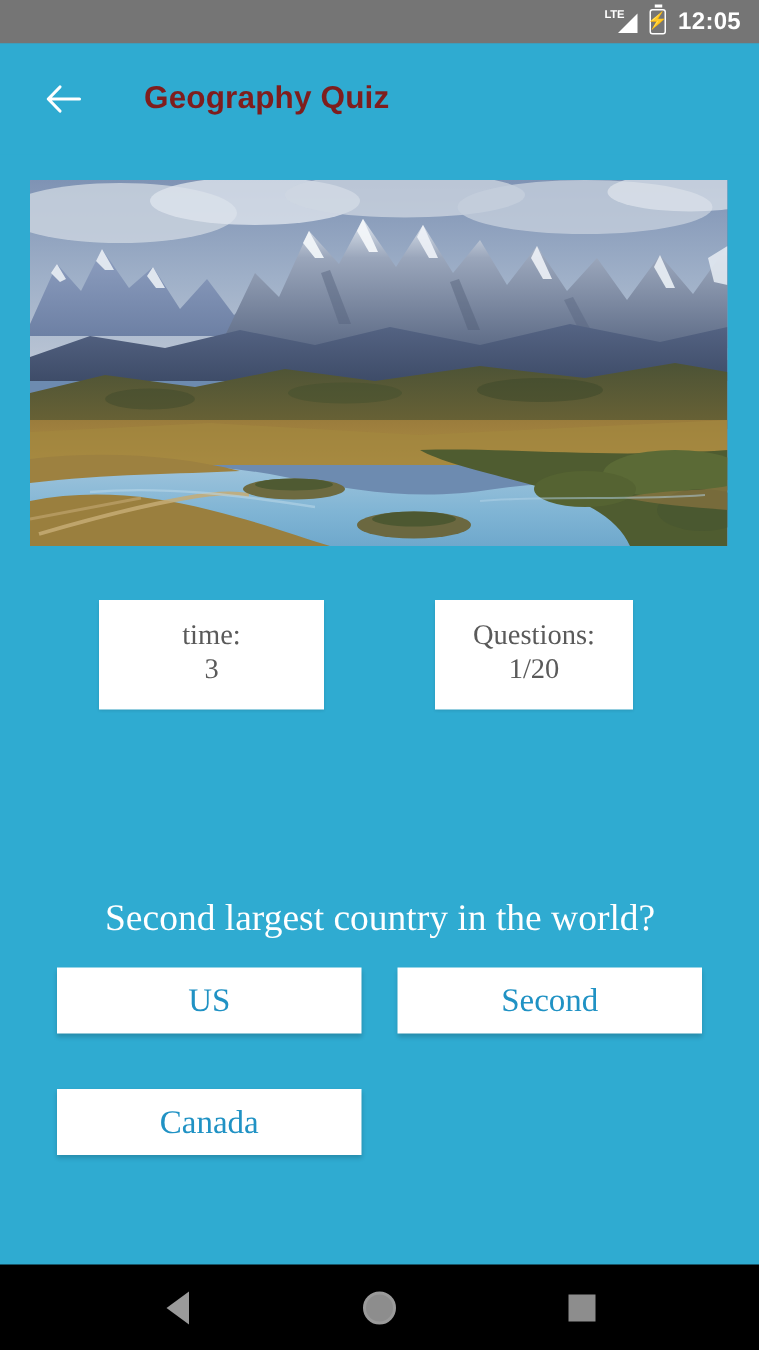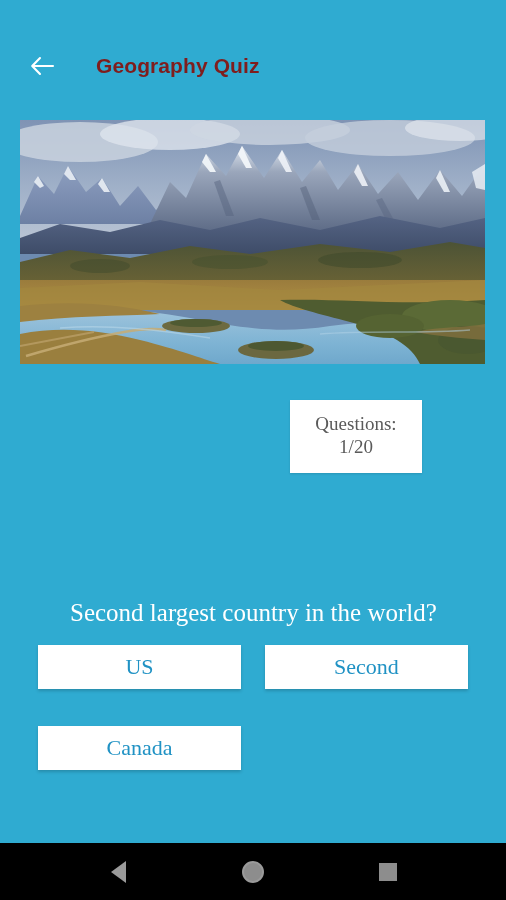--- a/index.html
+++ b/index.html
@@ -199,20 +199,32 @@
   .square-recents {
     width: 18px; height: 18px;
     background: #8d8d8d;
   }
 </style>
 </head>
 <body>
 
 <div id="phone">
 
+  <div id="status-bar">
+    <div class="sb-group">
+      <div class="lte-wrap">
+        <span class="lte-label">LTE</span>
+        <span class="signal-tri"></span>
+      </div>
+      <div class="battery">
+        <span class="bolt">⚡</span>
+      </div>
+      <span id="status-time">12:05</span>
+    </div>
+  </div>
 
   <div id="app-bar">
     <div id="back-button">
       <svg width="26" height="26" viewBox="0 0 26 26">
         <path d="M24 13 H4 M11 5 L3.2 13 L11 21" fill="none" stroke="#ffffff" stroke-width="2.1" stroke-linecap="round" stroke-linejoin="round"></path>
       </svg>
     </div>
     <div id="app-title">Geography Quiz</div>
   </div>
 
@@ -305,20 +317,24 @@
       <ellipse cx="176" cy="206" rx="34" ry="7" fill="#6d6a40"></ellipse>
       <ellipse cx="176" cy="203" rx="26" ry="4" fill="#4f5a32"></ellipse>
       <ellipse cx="256" cy="230" rx="38" ry="9" fill="#6b6840"></ellipse>
       <ellipse cx="256" cy="226" rx="28" ry="5" fill="#4d5831"></ellipse>
 
       <path d="M40,208 C90,204 140,210 190,218" fill="none" stroke="#bcd9ea" stroke-width="1.6" opacity="0.55"></path>
       <path d="M300,214 C350,210 400,214 450,210" fill="none" stroke="#b4d4e8" stroke-width="1.4" opacity="0.5"></path>
     </svg>
   </div>
 
+  <div class="stat-card" id="card-time">
+    <span class="stat-label">time:</span>
+    <span class="stat-value">3</span>
+  </div>
 
   <div class="stat-card" id="card-questions">
     <span class="stat-label">Questions:</span>
     <span class="stat-value">1/20</span>
   </div>
 
   <div id="question-text">Second largest country in the world?</div>
 
   <div id="answer-grid">
     <button class="answer-button">US</button>

